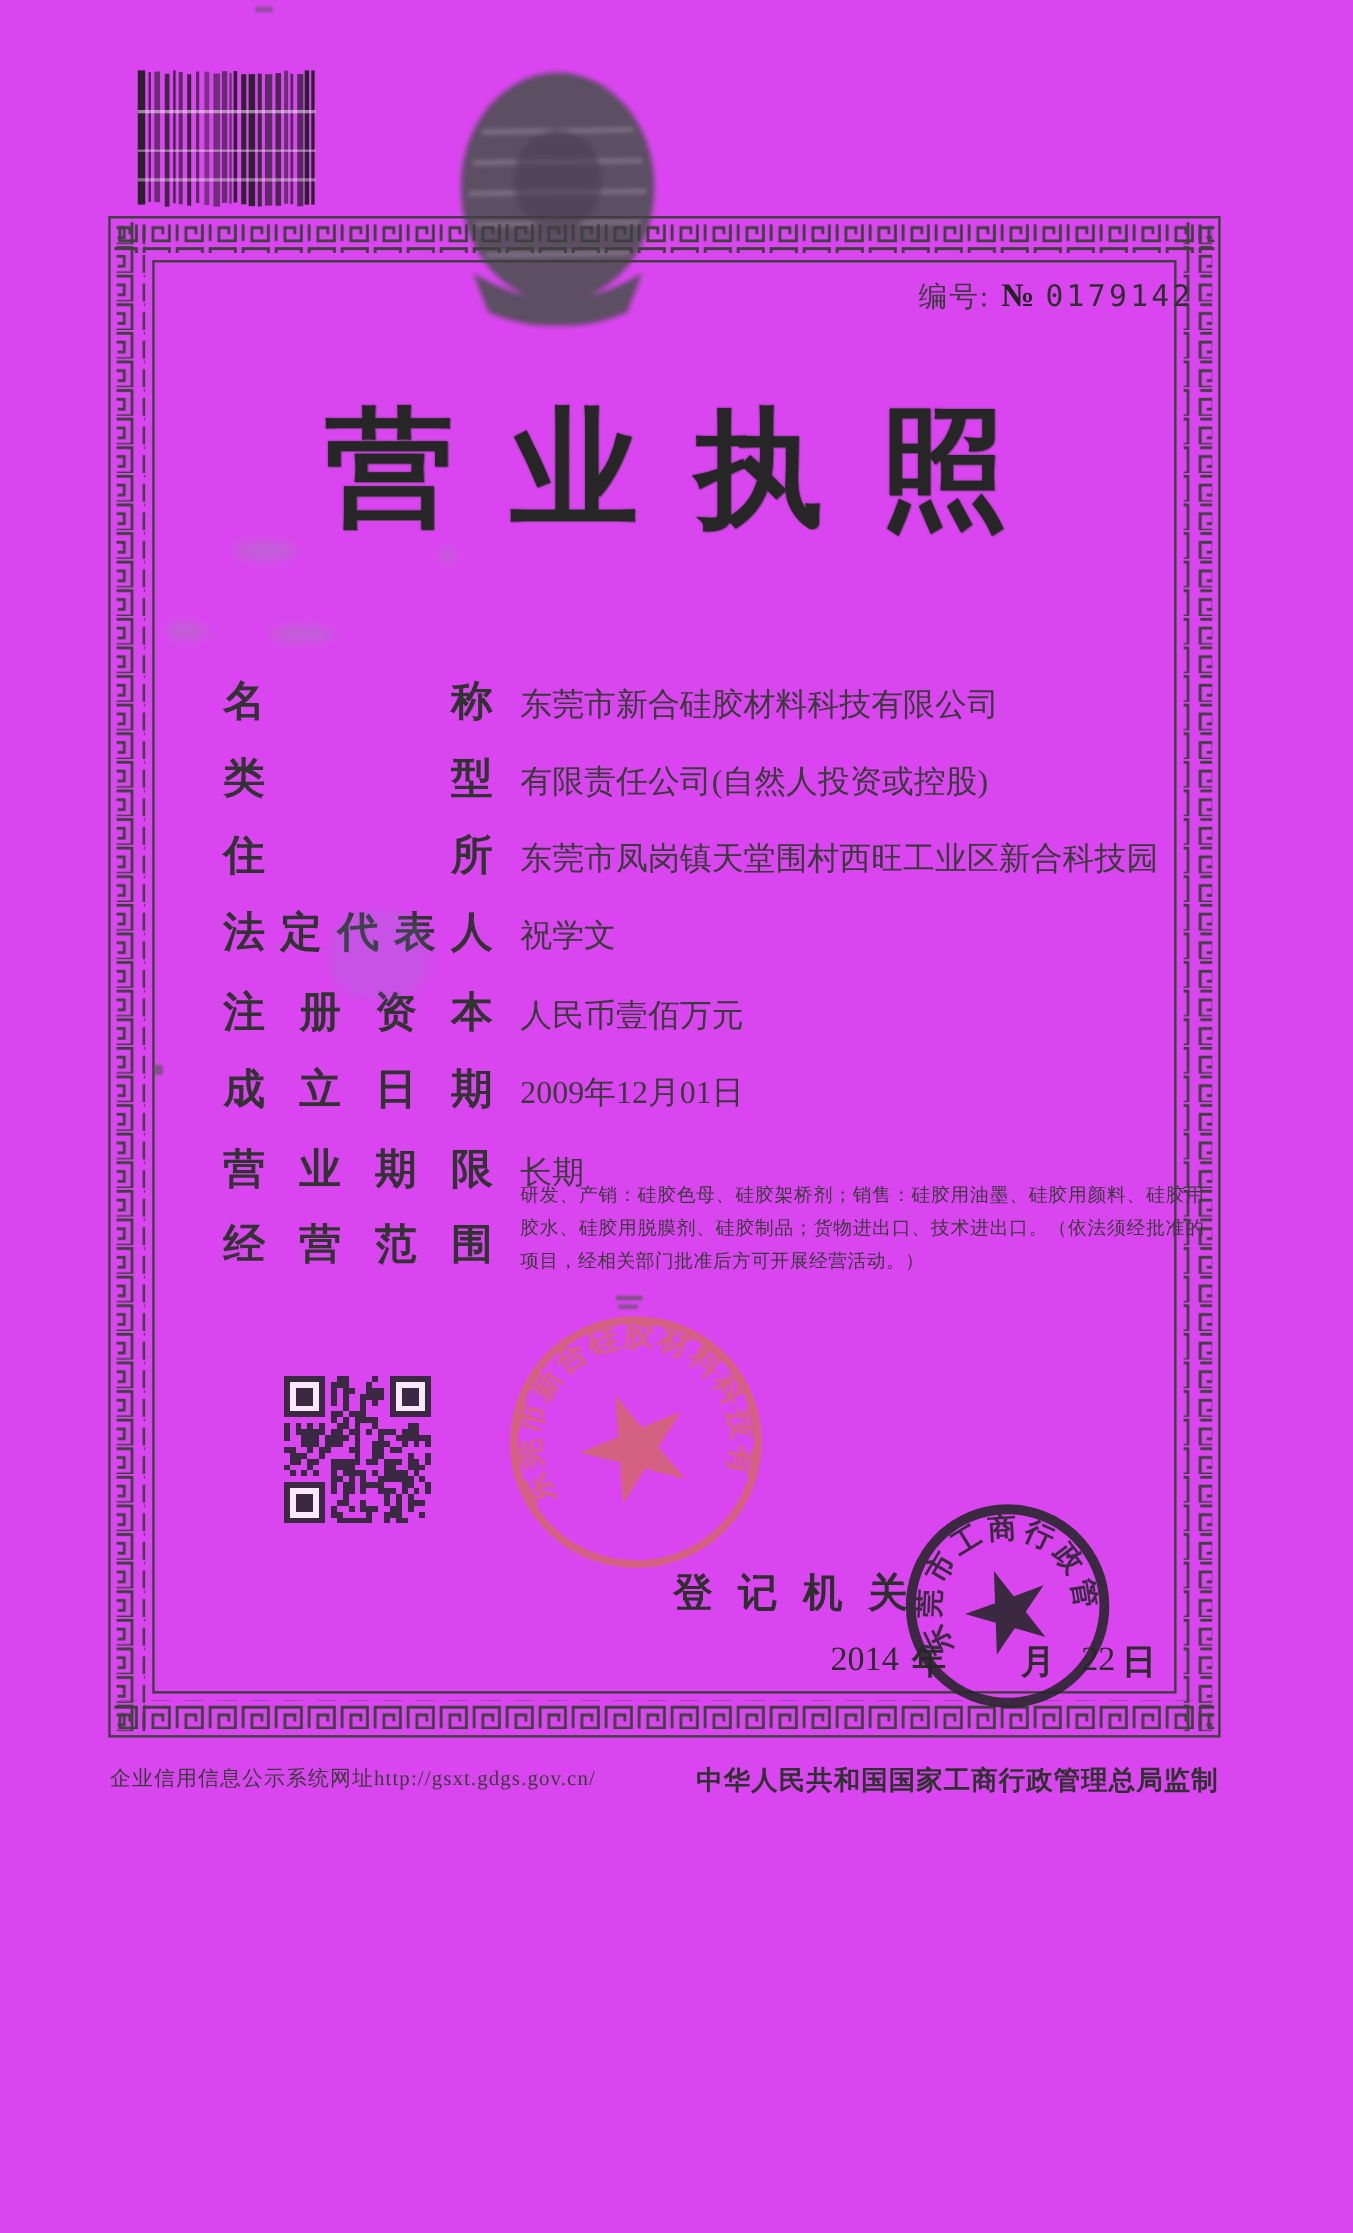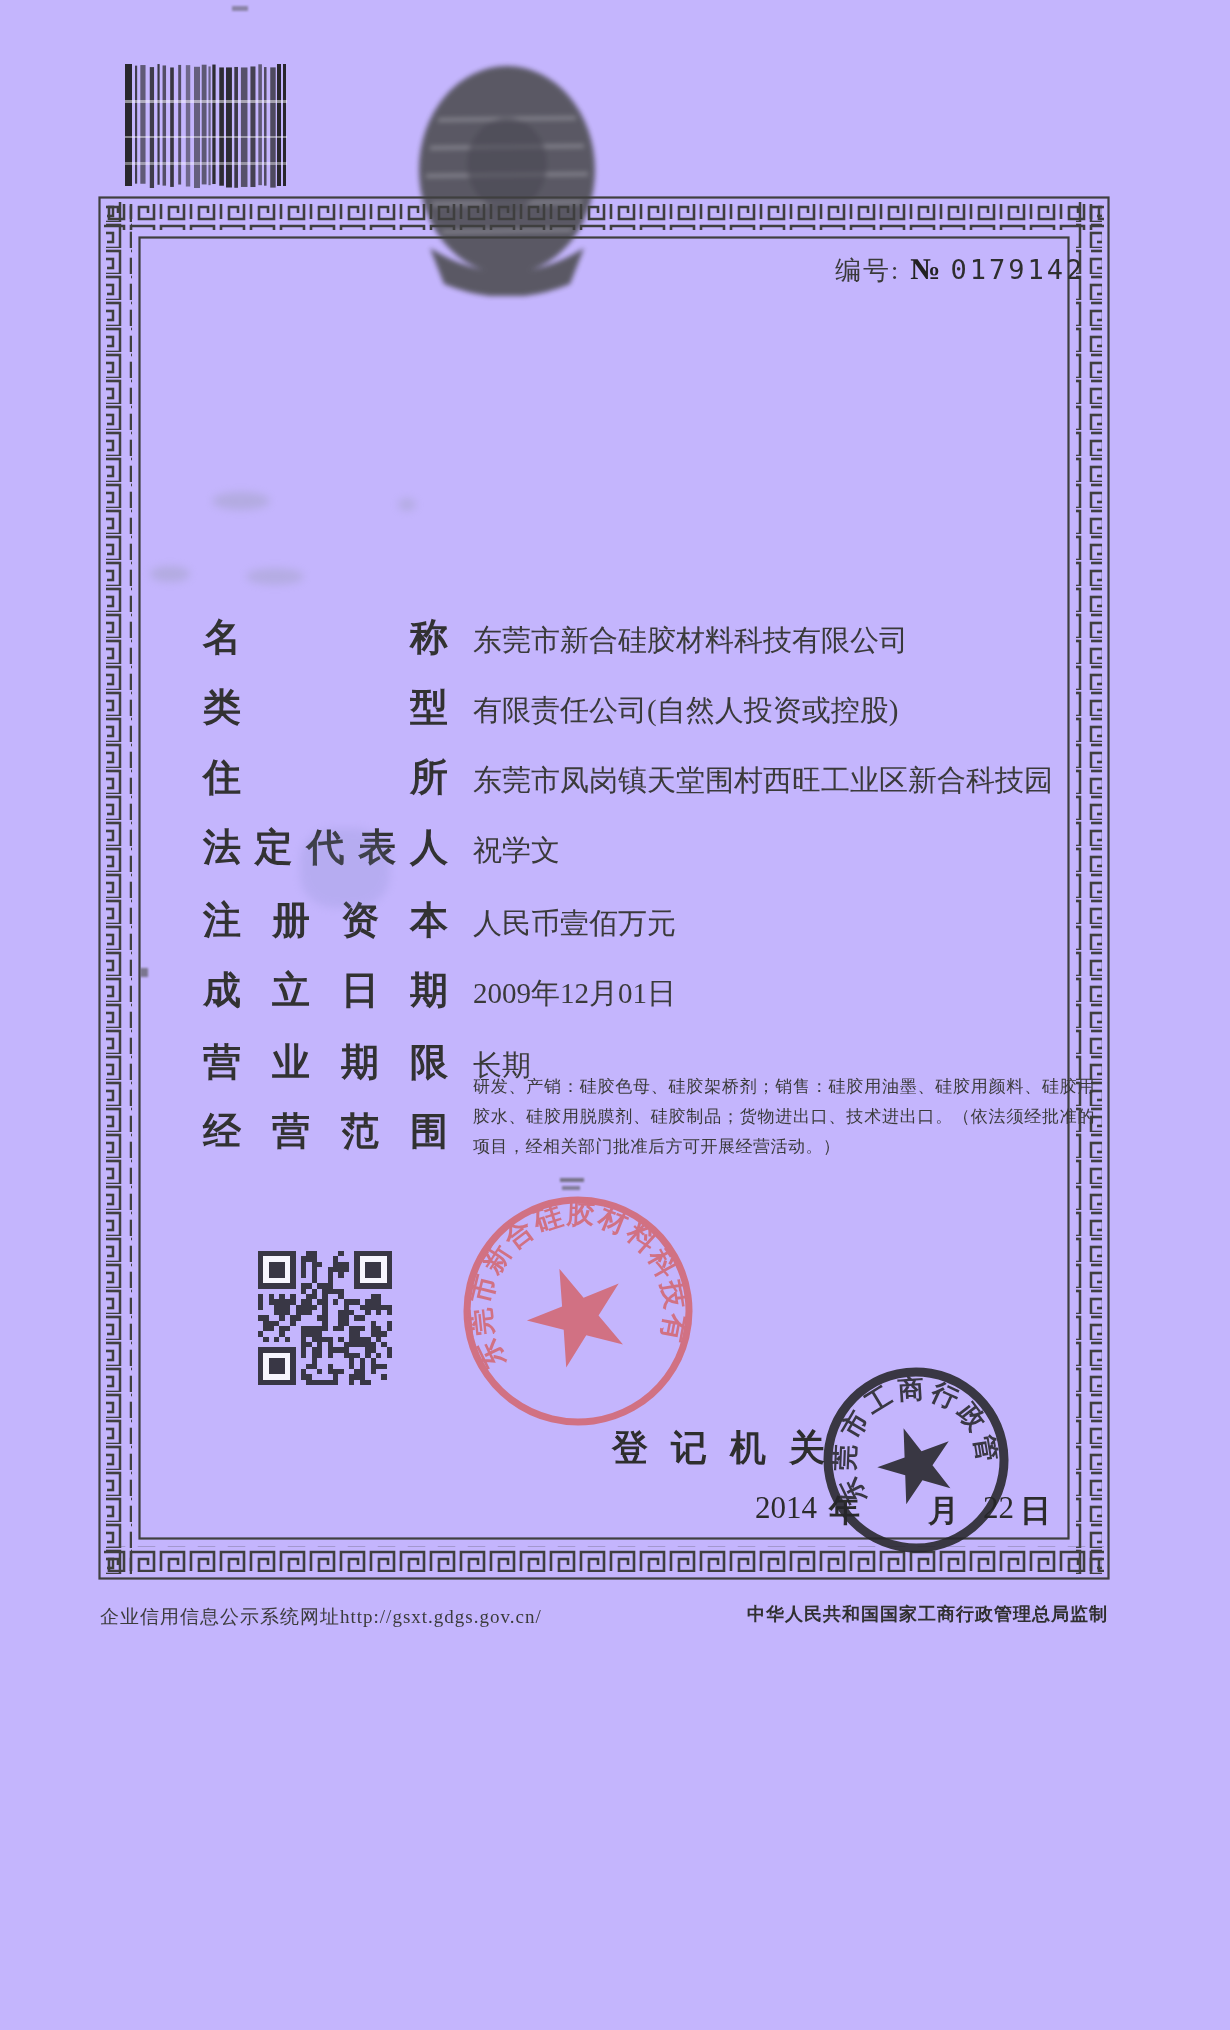--- a/index.html
+++ b/index.html
@@ -1,17 +1,17 @@
 <!DOCTYPE html>
 <html style="--company-seal-color: #d4666e; --registrar-seal-color: #26262a;"><head>
 <meta charset="utf-8">
 <style>
   html,body { margin:0; padding:0; background:#ffffff; }
   body { font-family: "Liberation Serif", "DejaVu Serif", serif; color:#2b2b2b; }
-  .page { position:relative; width:1230px; height:2030px; background:#c4b5fd; overflow:hidden; }
+  .page { position:relative; width:1230px; height:2030px; background:#d946ef; overflow:hidden; }
 
   
   .barcode { position:absolute; left:125px; top:62px; width:162px; height:126px; filter:blur(0.7px); opacity:.92; }
   .emblem  { position:absolute; left:408px; top:52px; width:198px; height:244px; filter:blur(2.4px); opacity:.9; }
 
   
   .border-frame { position:absolute; left:98px; top:196px; width:1012px; height:1384px; }
 
   
   .serial-line { position:absolute; left:835px; top:252px; display:flex; align-items:baseline; gap:10px; white-space:nowrap; }
@@ -50,21 +50,21 @@
   .company-seal { position:absolute; left:453px; top:1186px; width:250px; height:250px; opacity:.85; }
   .company-seal .ink-stroke { stroke:var(--company-seal-color); fill:none; }
   .company-seal .ink-fill   { fill:var(--company-seal-color); }
   .registrar-seal { position:absolute; left:816px; top:1360px; width:200px; height:200px; opacity:.88; }
   .registrar-seal .ink-stroke { stroke:var(--registrar-seal-color); fill:none; }
   .registrar-seal .ink-fill   { fill:var(--registrar-seal-color); }
   .seal-text { font-family:"Liberation Serif","DejaVu Serif",serif; font-weight:700; }
 
   
   .footer-left  { position:absolute; left:100px; top:1604px; font-size:19px; color:#3b3b3b; letter-spacing:1px; }
-  .footer-right { position:absolute; right:122px; top:1602px; font-size:18px; font-weight:700; color:#303030; letter-spacing:1px; }
+  .footer-right { position:absolute; right:122px; top:1602px; font-size:24px; font-weight:700; color:#303030; letter-spacing:1px; }
 
   
   .smudge { position:absolute; background:#8d95a0; border-radius:50%; filter:blur(4px); }
   .speck  { position:absolute; background:#555; filter:blur(1px); }
 </style>
 </head>
 <body>
 
 <div class="page">
 
@@ -128,20 +128,21 @@
     <rect x="8" y="6" width="26" height="1372" fill="url(#mv)"></rect>
     <rect x="978" y="6" width="26" height="1372" fill="url(#mv)"></rect>
   </svg>
 
   <div class="serial-line">
     <span class="serial-label">编号:</span>
     <span class="serial-sign">№</span>
     <span class="serial-number">0179142</span>
   </div>
 
+  <div class="license-title">营业执照</div>
 
 
   <div id="rows">
       <div class="field-row" style="top: 612px;">
         <div class="field-label">
           <span>名</span>
           <span>称</span>
         </div>
         <div class="field-value">东莞市新合硅胶材料科技有限公司</div>
       </div>

